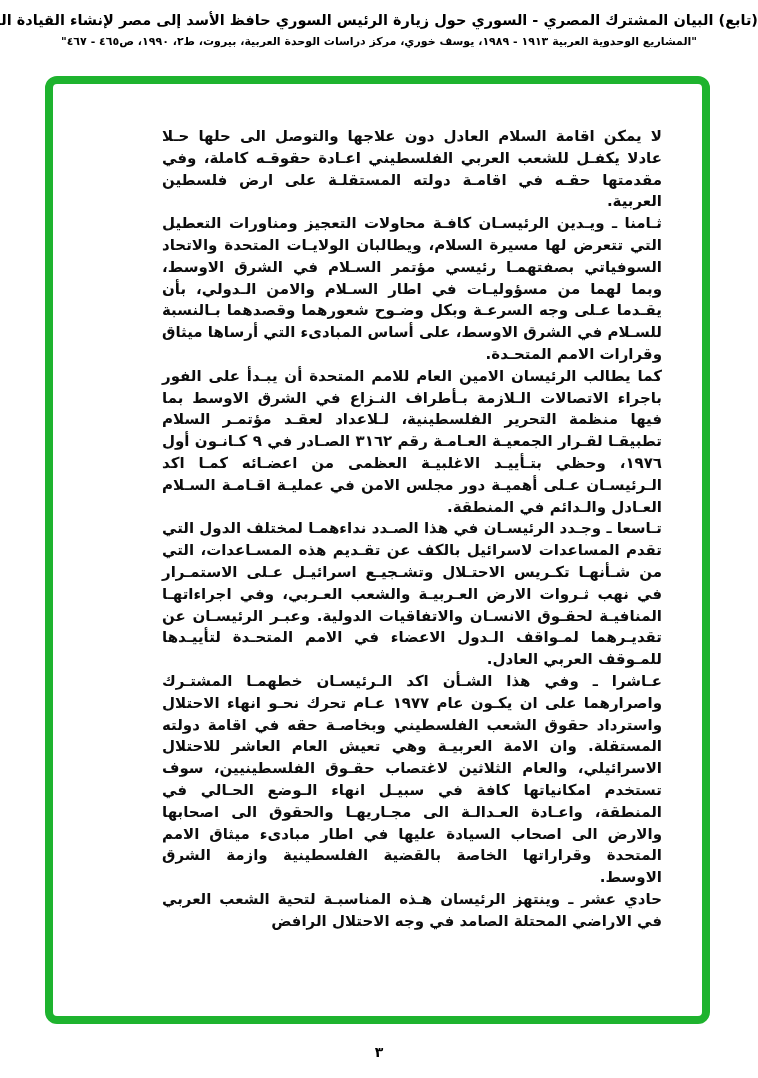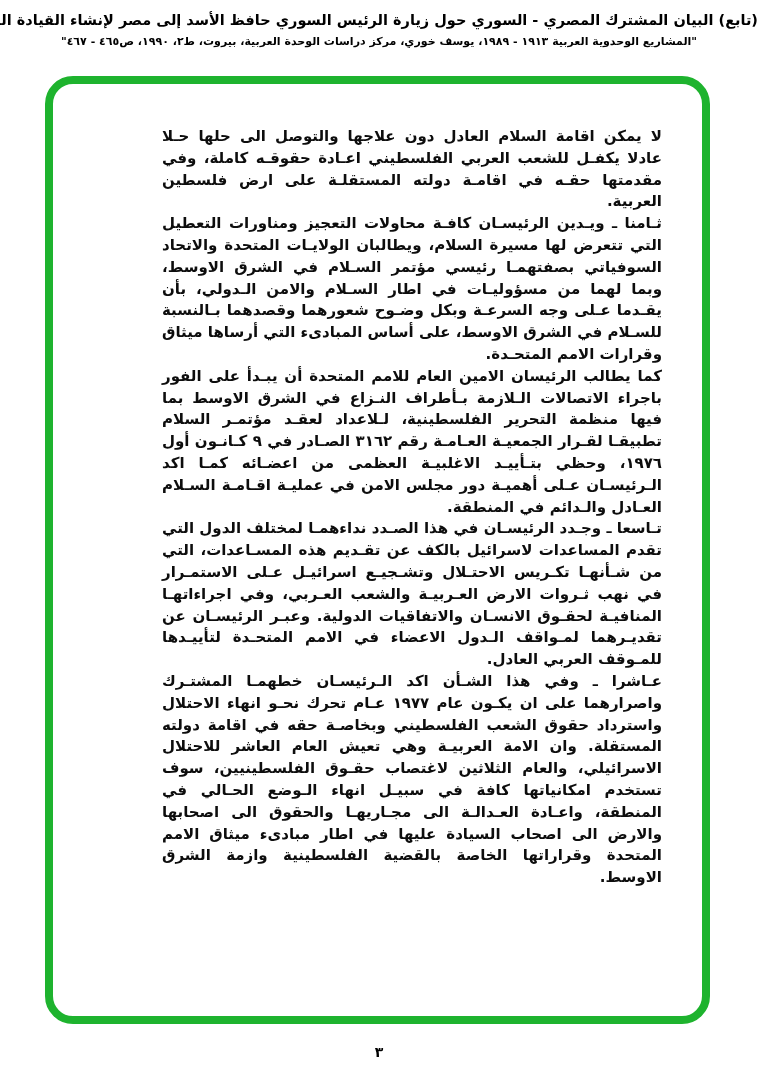--- a/index.html
+++ b/index.html
@@ -37,21 +37,21 @@
     font-weight: 700;
     white-space: nowrap;
   }
   .green-frame {
     position: absolute;
     left: 45px;
     top: 76px;
     width: 665px;
     height: 948px;
     border: 8px solid #1eb32e;
-    border-radius: 28px;
+    border-radius: 12px;
     background: #ffffff;
   }
   .text-block {
     position: absolute;
     top: 42px;
     right: 40px;
     width: 500px;
     direction: rtl;
     text-align: justify;
     font-size: 15px;
@@ -83,20 +83,21 @@
     <div class="doc-citation">"المشاريع الوحدوية العربية ١٩١٣ - ١٩٨٩، يوسف خوري، مركز دراسات الوحدة العربية، بيروت، ط٢، ١٩٩٠، ص٤٦٥ - ٤٦٧"</div>
   </div>
 
   <div class="green-frame" style="border-color: rgb(30, 179, 46);">
     <div class="text-block">
       <p>لا يمكن اقامة السلام العادل دون علاجها والتوصل الى حلها حـلا عادلا يكفـل للشعب العربي الفلسطيني اعـادة حقوقـه كاملة، وفي مقدمتها حقـه في اقامـة دولته المستقلـة على ارض فلسطين العربية.</p>
       <p>ثـامنا ـ ويـدين الرئيسـان كافـة محاولات التعجيز ومناورات التعطيل التي تتعرض لها مسيرة السلام، ويطالبان الولايـات المتحدة والاتحاد السوفياتي بصفتهمـا رئيسي مؤتمر السـلام في الشرق الاوسط، وبما لهما من مسؤوليـات في اطار السـلام والامن الـدولي، بأن يقـدما عـلى وجه السرعـة وبكل وضـوح شعورهما وقصدهما بـالنسبة للسـلام في الشرق الاوسط، على أساس المبادىء التي أرساها ميثاق وقرارات الامم المتحـدة.</p>
       <p>كما يطالب الرئيسان الامين العام للامم المتحدة أن يبـدأ على الفور باجراء الاتصالات الـلازمة بـأطراف النـزاع في الشرق الاوسط بما فيها منظمة التحرير الفلسطينية، لـلاعداد لعقـد مؤتمـر السلام تطبيقـا لقـرار الجمعيـة العـامـة رقم ٣١٦٢ الصـادر في ٩ كـانـون أول ١٩٧٦، وحظي بتـأييـد الاغلبيـة العظمى من اعضـائه كمـا اكد الـرئيسـان عـلى أهميـة دور مجلس الامن في عمليـة اقـامـة السـلام العـادل والـدائم في المنطقة.</p>
       <p>تـاسعا ـ وجـدد الرئيسـان في هذا الصـدد نداءهمـا لمختلف الدول التي تقدم المساعدات لاسرائيل بالكف عن تقـديم هذه المسـاعدات، التي من شـأنهـا تكـريس الاحتـلال وتشـجيـع اسرائيـل عـلى الاستمـرار في نهب ثـروات الارض العـربيـة والشعب العـربي، وفي اجراءاتهـا المنافيـة لحقـوق الانسـان والاتفاقيات الدولية. وعبـر الرئيسـان عن تقديـرهما لمـواقف الـدول الاعضاء في الامم المتحـدة لتأييـدها للمـوقف العربي العادل.</p>
       <p>عـاشرا ـ وفي هذا الشـأن اكد الـرئيسـان خطهمـا المشتـرك واصرارهما على ان يكـون عام ١٩٧٧ عـام تحرك نحـو انهاء الاحتلال واسترداد حقوق الشعب الفلسطيني وبخاصـة حقه في اقامة دولته المستقلة. وان الامة العربيـة وهي تعيش العام العاشر للاحتلال الاسرائيلي، والعام الثلاثين لاغتصاب حقـوق الفلسطينيين، سوف تستخدم امكانياتها كافة في سبيـل انهاء الـوضع الحـالي في المنطقة، واعـادة العـدالـة الى مجـاريهـا والحقوق الى اصحابها والارض الى اصحاب السيادة عليها في اطار مبادىء ميثاق الامم المتحدة وقراراتها الخاصة بالقضية الفلسطينية وازمة الشرق الاوسط.</p>
+      <p>حادي عشر ـ وينتهز الرئيسان هـذه المناسبـة لتحية الشعب العربي في الاراضي المحتلة الصامد في وجه الاحتلال الرافض</p>
     </div>
   </div>
 
   <div class="doc-footer">
     <span class="page-number">٣</span>
   </div>
 
 </div>
 
 </body></html>

